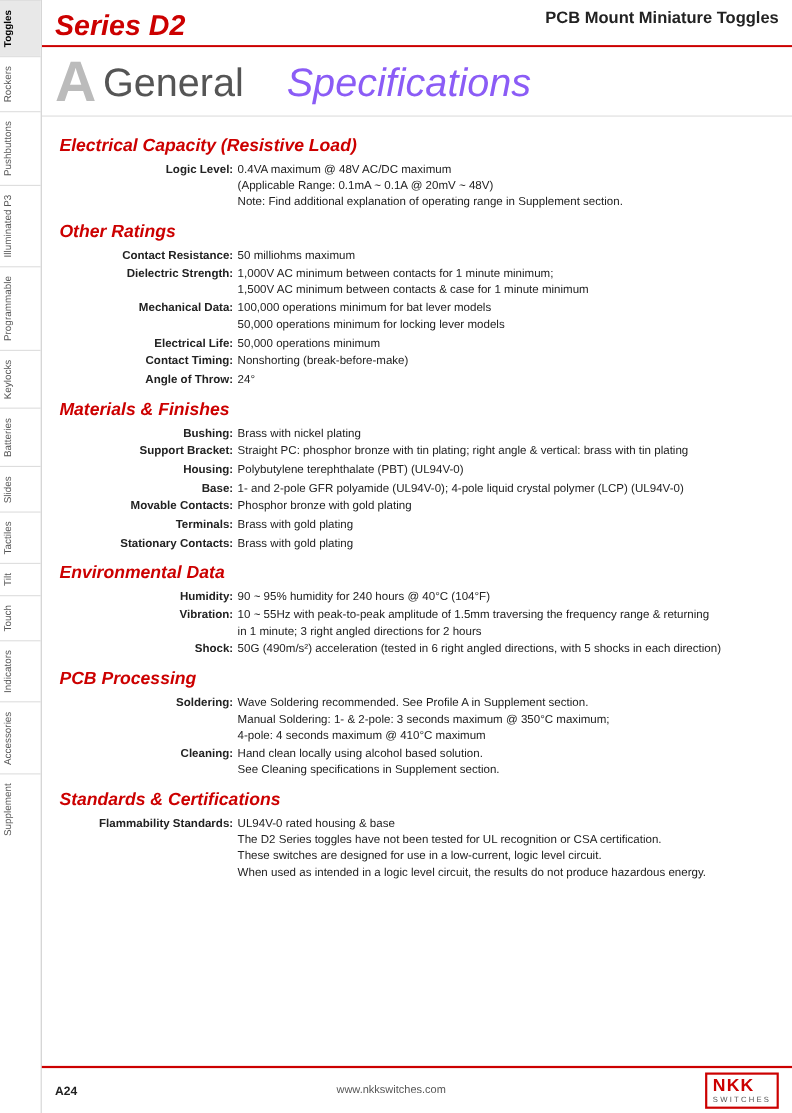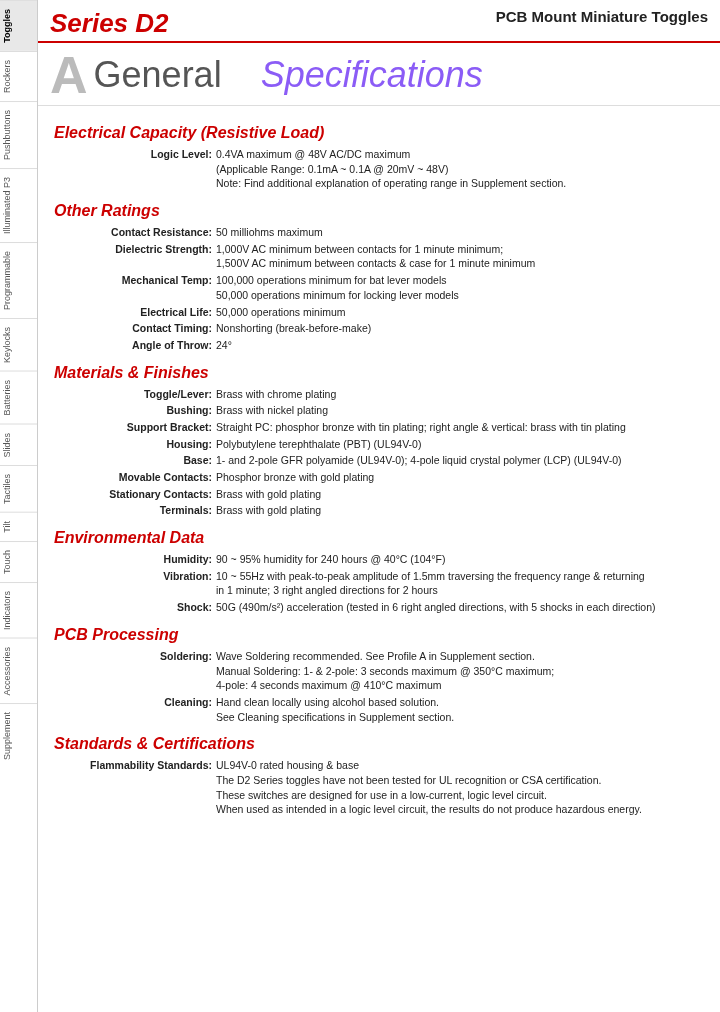--- a/index.html
+++ b/index.html
@@ -239,21 +239,21 @@
         <td class="spec-value">50 milliohms maximum</td>
       </tr>
       <tr>
         <td class="spec-label">Dielectric Strength:</td>
         <td class="spec-value">
           1,000V AC minimum between contacts for 1 minute minimum;<br>
           1,500V AC minimum between contacts &amp; case for 1 minute minimum
         </td>
       </tr>
       <tr>
-        <td class="spec-label">Mechanical Temp:</td>
+        <td class="spec-label">Mechanical Data:</td>
         <td class="spec-value">
           100,000 operations minimum for bat lever models<br>
           50,000 operations minimum for locking lever models
         </td>
       </tr>
       <tr>
         <td class="spec-label">Electrical Life:</td>
         <td class="spec-value">50,000 operations minimum</td>
       </tr>
       <tr>
@@ -263,24 +263,20 @@
       <tr>
         <td class="spec-label">Angle of Throw:</td>
         <td class="spec-value">24°</td>
       </tr>
     </tbody>
       </table>
 
     <div class="section-heading">Materials &amp; Finishes</div>
     <table class="spec-table">
       <tbody>
-          <tr>
-        <td class="spec-label">Toggle/Lever:</td>
-        <td class="spec-value">Brass with chrome plating</td>
-      </tr>
       <tr>
         <td class="spec-label">Bushing:</td>
         <td class="spec-value">Brass with nickel plating</td>
       </tr>
       <tr>
         <td class="spec-label">Support Bracket:</td>
         <td class="spec-value">Straight PC:  phosphor bronze with tin plating; right angle &amp; vertical:  brass with tin plating</td>
       </tr>
       <tr>
         <td class="spec-label">Housing:</td>
@@ -288,25 +284,25 @@
       </tr>
       <tr>
         <td class="spec-label">Base:</td>
         <td class="spec-value">1- and 2-pole GFR polyamide (UL94V-0); 4-pole  liquid crystal polymer (LCP) (UL94V-0)</td>
       </tr>
       <tr>
         <td class="spec-label">Movable Contacts:</td>
         <td class="spec-value">Phosphor bronze with gold plating</td>
       </tr>
       <tr>
+        <td class="spec-label">Terminals:</td>
+        <td class="spec-value">Brass with gold plating</td>
+      </tr>
+      <tr>
         <td class="spec-label">Stationary Contacts:</td>
-        <td class="spec-value">Brass with gold plating</td>
-      </tr>
-      <tr>
-        <td class="spec-label">Terminals:</td>
         <td class="spec-value">Brass with gold plating</td>
       </tr>
     </tbody>
       </table>
 
     <div class="section-heading">Environmental Data</div>
     <table class="spec-table">
       <tbody>
       <tr>
         <td class="spec-label">Humidity:</td>
@@ -357,14 +353,24 @@
           The D2 Series toggles have not been tested for UL recognition or CSA certification.<br>
           These switches are designed for use in a low-current, logic level circuit.<br>
           When used as intended in a logic level circuit, the results do not produce hazardous energy.
         </td>
       </tr>
     </tbody>
       </table>
 
   </div>
 
+  <div class="page-footer">
+    <span class="footer-page-num">A24</span>
+    <span class="footer-website">www.nkkswitches.com</span>
+    <div class="footer-logo">
+      <div style="border: 2px solid #c00; padding: 2px 5px; display: inline-block;">
+        <span class="nkk-logo">NKK</span>
+        <span class="nkk-switches-small">SWITCHES</span>
+      </div>
+    </div>
+  </div>
 
 </div>
 
 </body></html>

